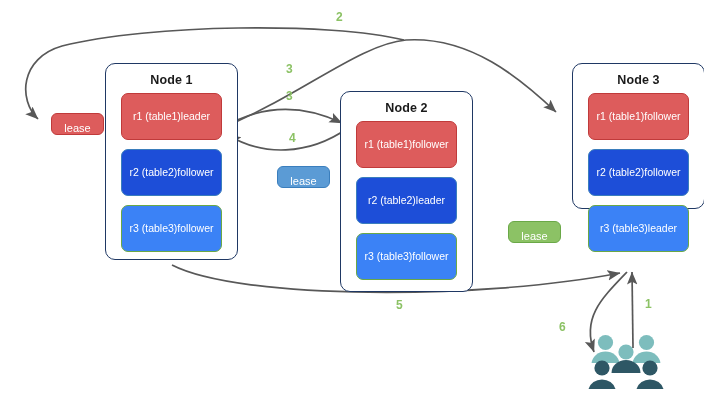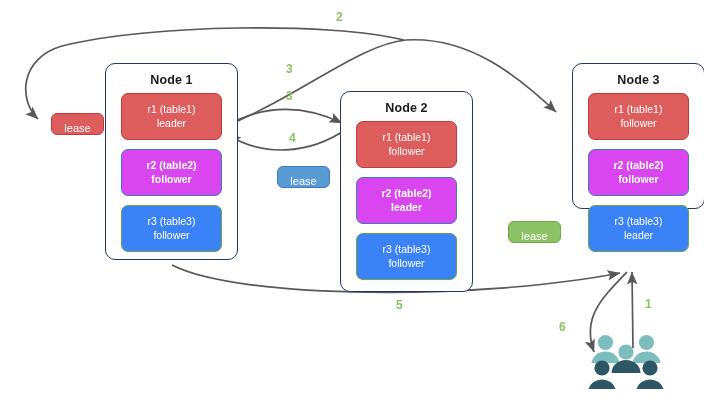--- a/index.html
+++ b/index.html
@@ -47,31 +47,31 @@
   }
 
   
   .replica {
     box-sizing: border-box;
     margin: 0 auto 9px auto;
     width: 101px;
     height: 47px;
     border-radius: 7px;
     display: flex;
-    flex-direction: column;
+    flex-direction: row;
     align-items: center;
     justify-content: center;
     color: #ffffff;
     font-size: 10.5px;
     line-height: 13.5px;
     text-align: center;
   }
   .replica .ln { display: block; white-space: nowrap; }
   .r-red   { background: #dd5c5c; border: 1.3px solid #c03a3a; }
-  .r-blue  { background: #d946ef; border: 1.3px solid #3a7ebd; font-weight: bold; }
+  .r-blue  { background: #1d4ed8; border: 1.3px solid #3a7ebd; }
   .r-green { background: #3b82f6; border: 1.3px solid #6aa847; }
 
   
   .lease {
     position: absolute;
     box-sizing: border-box;
     border-radius: 6px;
     display: flex;
     align-items: flex-end;
     justify-content: center;

